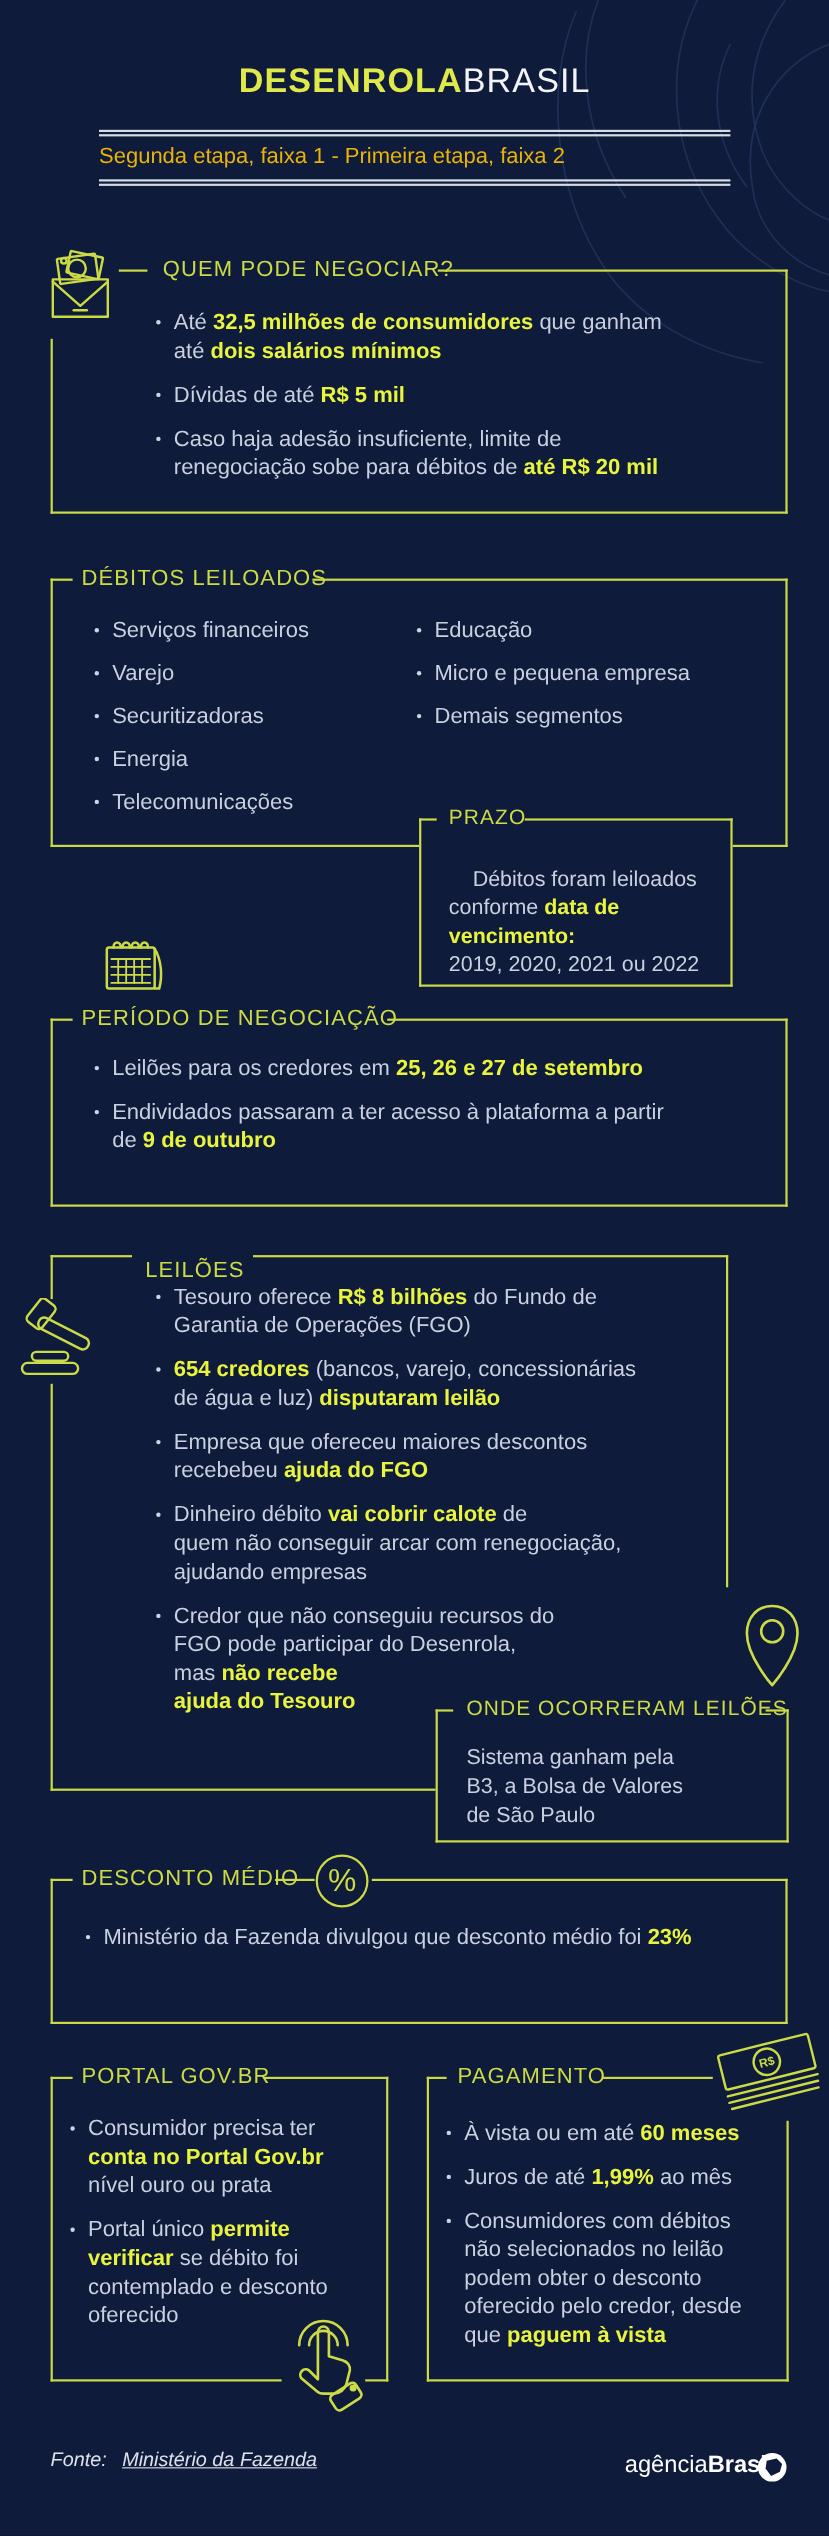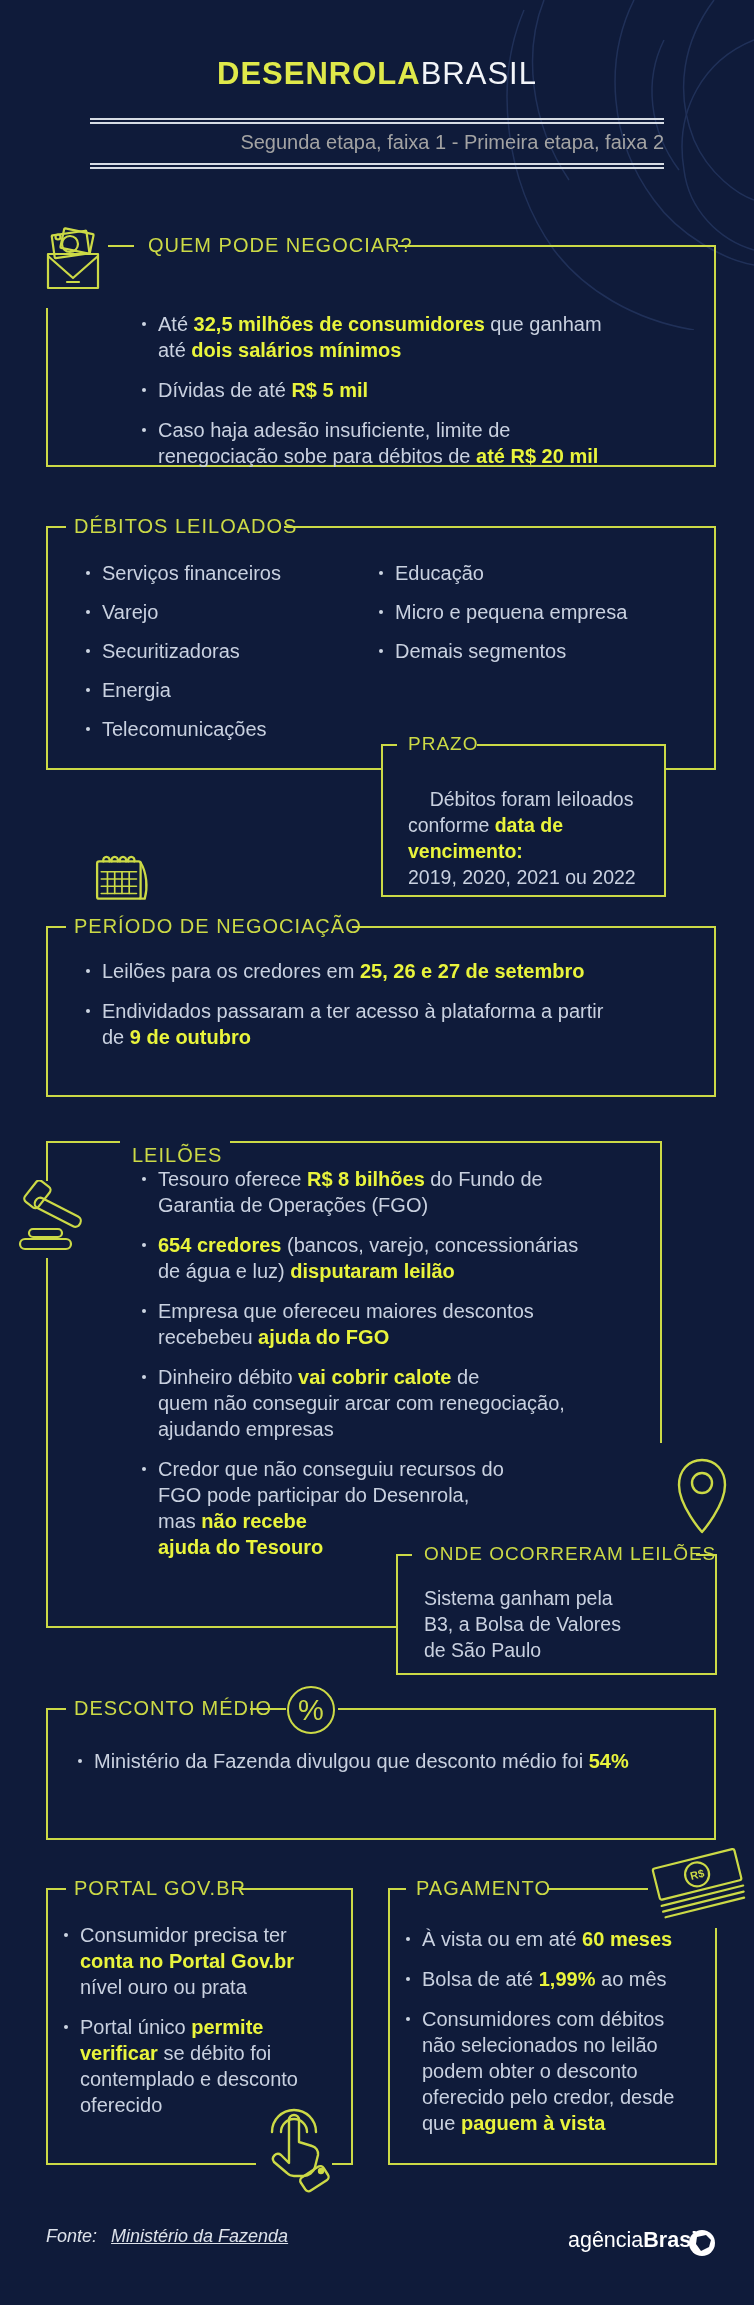--- a/index.html
+++ b/index.html
@@ -15,21 +15,21 @@
     position:relative;width:754px;height:2305px;margin:0 auto;
     background:var(--bg);overflow:hidden;
     font-family:"Liberation Sans",sans-serif;
   }
   .h{position:absolute;height:2px;background:var(--accent);}
   .v{position:absolute;width:2px;background:var(--accent);}
   .wl{background:#d6dce4;height:1.5px;}
   .title{position:absolute;left:0;top:56px;width:754px;text-align:center;letter-spacing:1px;font-size:31px;}
   .title .t1{color:var(--title);font-weight:800;}
   .title .t2{color:var(--white);font-weight:400;}
-  .subtitle{position:absolute;left:90px;top:131px;width:574px;text-align:right;color:#a3a3a3;font-size:20px;}
+  .subtitle{position:absolute;left:90px;top:131px;width:574px;text-align:left;color:#eab308;font-size:20px;}
   .heading{position:absolute;color:var(--accent);font-size:20px;letter-spacing:1px;white-space:nowrap;}
   .heading.small{font-size:19px;}
   .bullets{position:absolute;display:flex;flex-direction:column;gap:14px;}
   .bullet{display:flex;}
   .dot{width:4px;height:4px;border-radius:50%;background:#cdd5e2;margin:11px 12px 0 0;flex:none;}
   .bullet p{margin:0;font-size:20px;line-height:26px;color:var(--body);white-space:pre-wrap;}
   .hl{color:var(--hl);font-weight:700;}
   .panel{position:absolute;background:var(--bg);}
   .ptext{position:absolute;font-size:19.5px;line-height:26px;color:var(--body);white-space:pre-wrap;}
   .pct{position:absolute;width:44px;height:44px;border:2.5px solid var(--accent);border-radius:50%;
@@ -77,21 +77,21 @@
       <path d="M2,30 L27,52 L52,30"></path>
       <path d="M21,56 H33"></path>
     </svg>
   </div>
   <div class="h" style="left:108px;top:245px;width:26px"></div>
   <div class="heading" style="left:148px;top:234px">QUEM PODE NEGOCIAR?</div>
   <div class="h" style="left:398px;top:245px;width:318px"></div>
   <div class="v" style="left:714px;top:245px;height:222px"></div>
   <div class="h" style="left:46px;top:465px;width:670px"></div>
   <div class="v" style="left:46px;top:308px;height:159px"></div>
-  <div class="bullets" style="left:142px;top:311px;width:552px">
+  <div class="bullets" style="left:142px;top:280px;width:552px">
     <div class="bullet">
         <span class="dot"></span>
       <p><span>Até </span><span class="hl">32,5 milhões de consumidores</span><span> que ganham
 até </span><span class="hl">dois salários mínimos</span></p>
       </div>
     <div class="bullet">
         <span class="dot"></span>
       <p><span>Dívidas de até </span><span class="hl">R$ 5 mil</span></p>
       </div>
     <div class="bullet">
@@ -256,21 +256,21 @@
   <div class="heading" style="left:74px;top:1697px">DESCONTO MÉDIO</div>
   <div class="h" style="left:250px;top:1708px;width:36px"></div>
   <div class="pct" style="left:287px;top:1686px">%</div>
   <div class="h" style="left:338px;top:1708px;width:378px"></div>
   <div class="v" style="left:714px;top:1708px;height:132px"></div>
   <div class="v" style="left:46px;top:1708px;height:132px"></div>
   <div class="h" style="left:46px;top:1838px;width:670px"></div>
   <div class="bullets" style="left:78px;top:1748px;width:630px">
     <div class="bullet">
         <span class="dot"></span>
-      <p><span>Ministério da Fazenda divulgou que desconto médio foi </span><span class="hl">54%</span></p>
+      <p><span>Ministério da Fazenda divulgou que desconto médio foi </span><span class="hl">23%</span></p>
       </div>
   </div>
 
   <div class="h" style="left:46px;top:1888px;width:20px"></div>
   <div class="heading" style="left:74px;top:1877px">PORTAL GOV.BR</div>
   <div class="h" style="left:240px;top:1888px;width:113px"></div>
   <div class="v" style="left:351px;top:1888px;height:277px"></div>
   <div class="v" style="left:46px;top:1888px;height:277px"></div>
   <div class="h" style="left:46px;top:2163px;width:307px"></div>
   <div class="bullets" style="left:64px;top:1922px;width:272px">
@@ -315,21 +315,21 @@
   <div class="v" style="left:715px;top:1928px;height:237px"></div>
   <div class="v" style="left:388px;top:1888px;height:277px"></div>
   <div class="h" style="left:388px;top:2163px;width:329px"></div>
   <div class="bullets" style="left:406px;top:1926px;width:295px">
     <div class="bullet">
         <span class="dot"></span>
       <p><span>À vista ou em até </span><span class="hl">60 meses</span></p>
       </div>
     <div class="bullet">
         <span class="dot"></span>
-      <p><span>Bolsa de até </span><span class="hl">1,99%</span><span> ao mês</span></p>
+      <p><span>Juros de até </span><span class="hl">1,99%</span><span> ao mês</span></p>
       </div>
     <div class="bullet">
         <span class="dot"></span>
       <p><span>Consumidores com débitos
 não selecionados no leilão
 podem obter o desconto
 oferecido pelo credor, desde
 que </span><span class="hl">paguem à vista</span></p>
       </div>
   </div>

